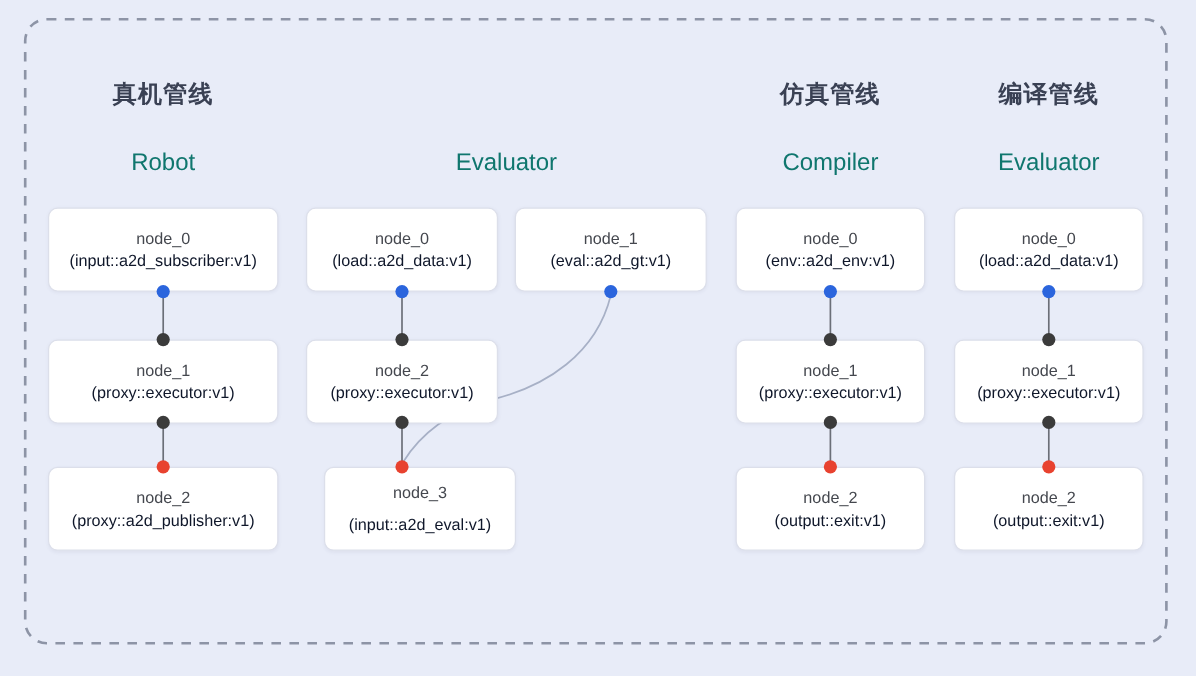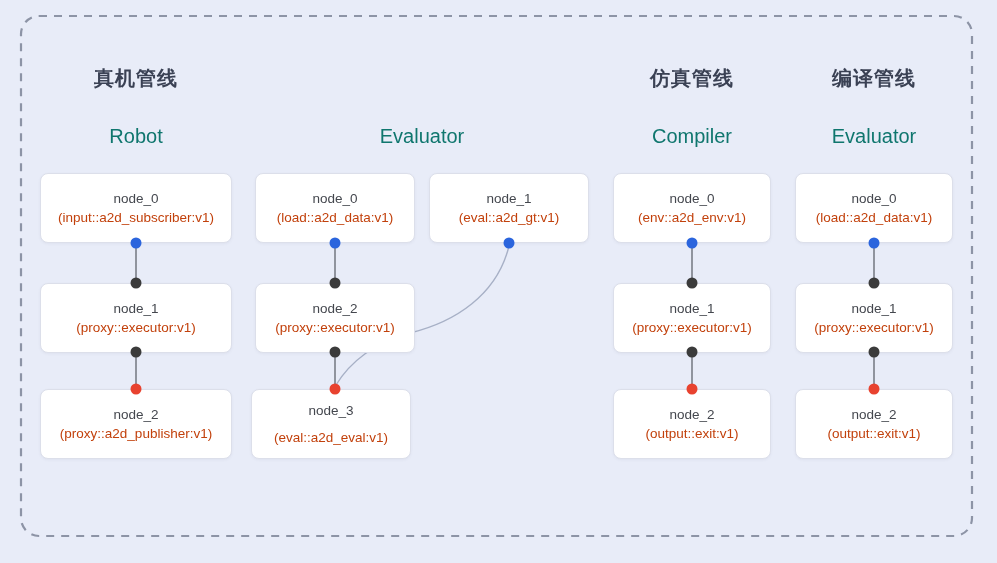--- a/index.html
+++ b/index.html
@@ -24,21 +24,21 @@
     z-index:4;
   }
   .node{
     position:absolute;height:70px;box-sizing:border-box;
     background:#ffffff;border:1px solid #dcdfea;border-radius:8px;
     box-shadow:0 1px 3px rgba(60,70,110,0.06);
     display:flex;flex-direction:column;align-items:center;justify-content:center;
     gap:3px;z-index:3;
   }
   .node .nname{font-size:13.5px;color:#44474e;line-height:16px;}
-  .node .nspec{font-size:13.5px;color:#c2410c;line-height:16px;white-space:nowrap;}
+  .node .nspec{font-size:13.5px;color:#0f172a;line-height:16px;white-space:nowrap;}
   .dot{
     position:absolute;width:11px;height:11px;border-radius:50%;
     z-index:5;transform:translate(-50%,-50%);
   }
   .dot.blue{background:#2b65dd;}
   .dot.black{background:#3b3b3b;}
   .dot.red{background:#e8422f;}
 </style>
 </head>
 <body>
@@ -95,23 +95,23 @@
     <div class="nspec">(load::a2d_data:v1)</div>
   </div>
   <div class="node" style="left:429px;top:173px;width:160px;">
     <div class="nname">node_1</div>
     <div class="nspec">(eval::a2d_gt:v1)</div>
   </div>
   <div class="node" style="left:255px;top:283px;width:160px;">
     <div class="nname">node_2</div>
     <div class="nspec">(proxy::executor:v1)</div>
   </div>
-  <div class="node" style="left:251px;top:389px;width:160px;gap:11px;">
+  <div class="node" style="left:270px;top:389px;width:160px;gap:11px;">
     <div class="nname">node_3</div>
-    <div class="nspec">(eval::a2d_eval:v1)</div>
+    <div class="nspec">(input::a2d_eval:v1)</div>
   </div>
 
   <div class="node" style="left:613px;top:173px;width:158px;">
     <div class="nname">node_0</div>
     <div class="nspec">(env::a2d_env:v1)</div>
   </div>
   <div class="node" style="left:613px;top:283px;width:158px;">
     <div class="nname">node_1</div>
     <div class="nspec">(proxy::executor:v1)</div>
   </div>

